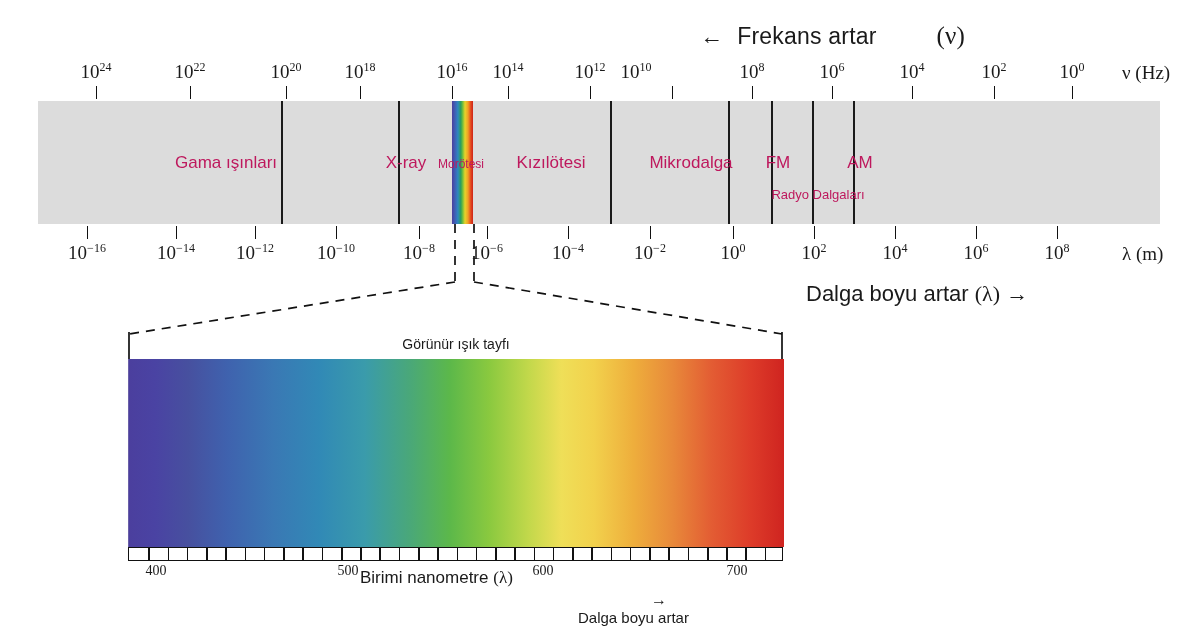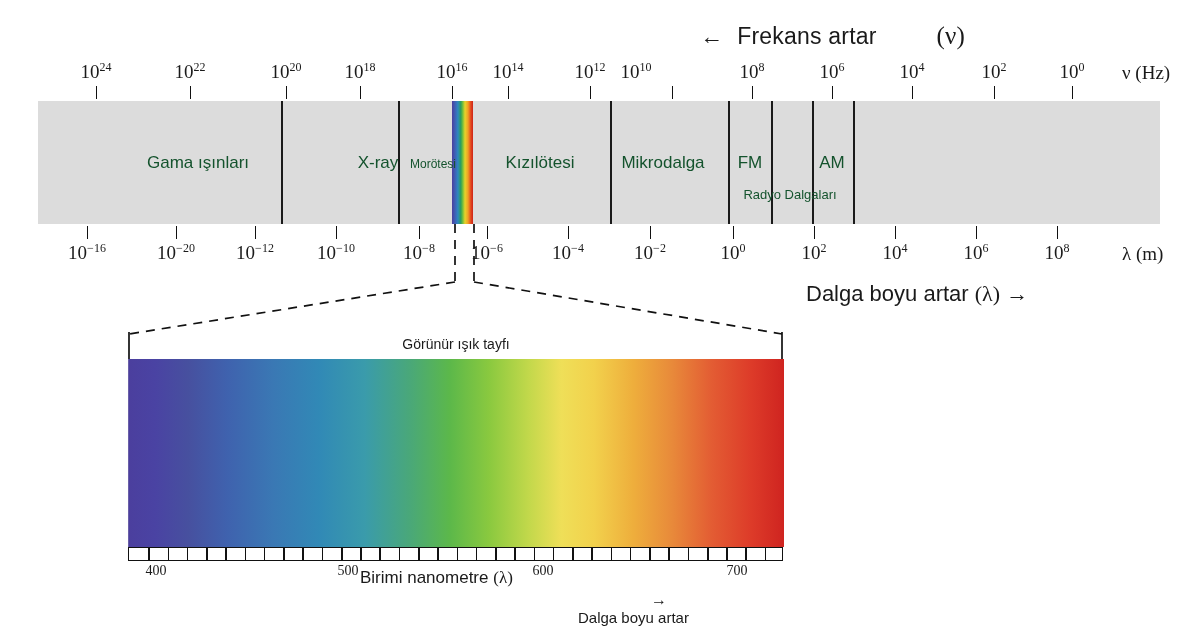--- a/index.html
+++ b/index.html
@@ -73,21 +73,22 @@
   }
   .band-divider.short-bottom {
     top: 78px;
     height: 45px;
   }
   .band-label {
     position: absolute;
     transform: translateX(-50%);
     white-space: nowrap;
     text-align: center;
-    color: #14532d;
+    color: #be185d;
+    margin-left: 28px;
   }
   .band-label.lg { font-size: 17px; top: 52px; }
   .band-label.sm { font-size: 12px; top: 56px; }
   .band-label.radio { font-size: 13px; top: 86px; }
 
   #visible-strip {
     position: absolute;
     top: 0;
     left: 414px;
     width: 21px;
@@ -240,31 +241,31 @@
     <div class="band-divider" style="left: 572px;"></div>
     <div class="band-divider" style="left: 690px;"></div>
     <div class="band-divider short-top" style="left: 733px;"></div>
     <div class="band-divider short-bottom" style="left: 733px;"></div>
     <div class="band-divider short-top" style="left: 774px;"></div>
     <div class="band-divider short-bottom" style="left: 774px;"></div>
     <div class="band-divider" style="left: 815px;"></div>
     <div class="band-label lg" style="left: 160px;">Gama ışınları</div>
     <div class="band-label lg" style="left: 340px;">X-ray</div>
     <div class="band-label sm" style="left: 385px; padding-left: 20px;">Morötesi</div>
-    <div class="band-label lg" style="left: 502px;">Kızılötesi</div>
+    <div class="band-label lg" style="left: 485px;">Kızılötesi</div>
     <div class="band-label lg" style="left: 625px;">Mikrodalga</div>
     <div class="band-label lg" style="left: 712px;">FM</div>
     <div class="band-label lg" style="left: 794px;">AM</div>
     <div class="band-label radio" style="left: 752px;">Radyo Dalgaları</div>
   </div>
 
 <div id="wave-axis" class="abs">
     <div class="abs scale-label" style="left: 87px; top: 241px;">10<sup>−16</sup></div>
     <div class="abs tick" style="left: 87px; top: 226px; height: 13px;"></div>
-    <div class="abs scale-label" style="left: 176px; top: 241px;">10<sup>−20</sup></div>
+    <div class="abs scale-label" style="left: 176px; top: 241px;">10<sup>−14</sup></div>
     <div class="abs tick" style="left: 176px; top: 226px; height: 13px;"></div>
     <div class="abs scale-label" style="left: 255px; top: 241px;">10<sup>−12</sup></div>
     <div class="abs tick" style="left: 255px; top: 226px; height: 13px;"></div>
     <div class="abs scale-label" style="left: 336px; top: 241px;">10<sup>−10</sup></div>
     <div class="abs tick" style="left: 336px; top: 226px; height: 13px;"></div>
     <div class="abs scale-label" style="left: 419px; top: 241px;">10<sup>−8</sup></div>
     <div class="abs tick" style="left: 419px; top: 226px; height: 13px;"></div>
     <div class="abs scale-label" style="left: 487px; top: 241px;">10<sup>−6</sup></div>
     <div class="abs tick" style="left: 487px; top: 226px; height: 13px;"></div>
     <div class="abs scale-label" style="left: 568px; top: 241px;">10<sup>−4</sup></div>

